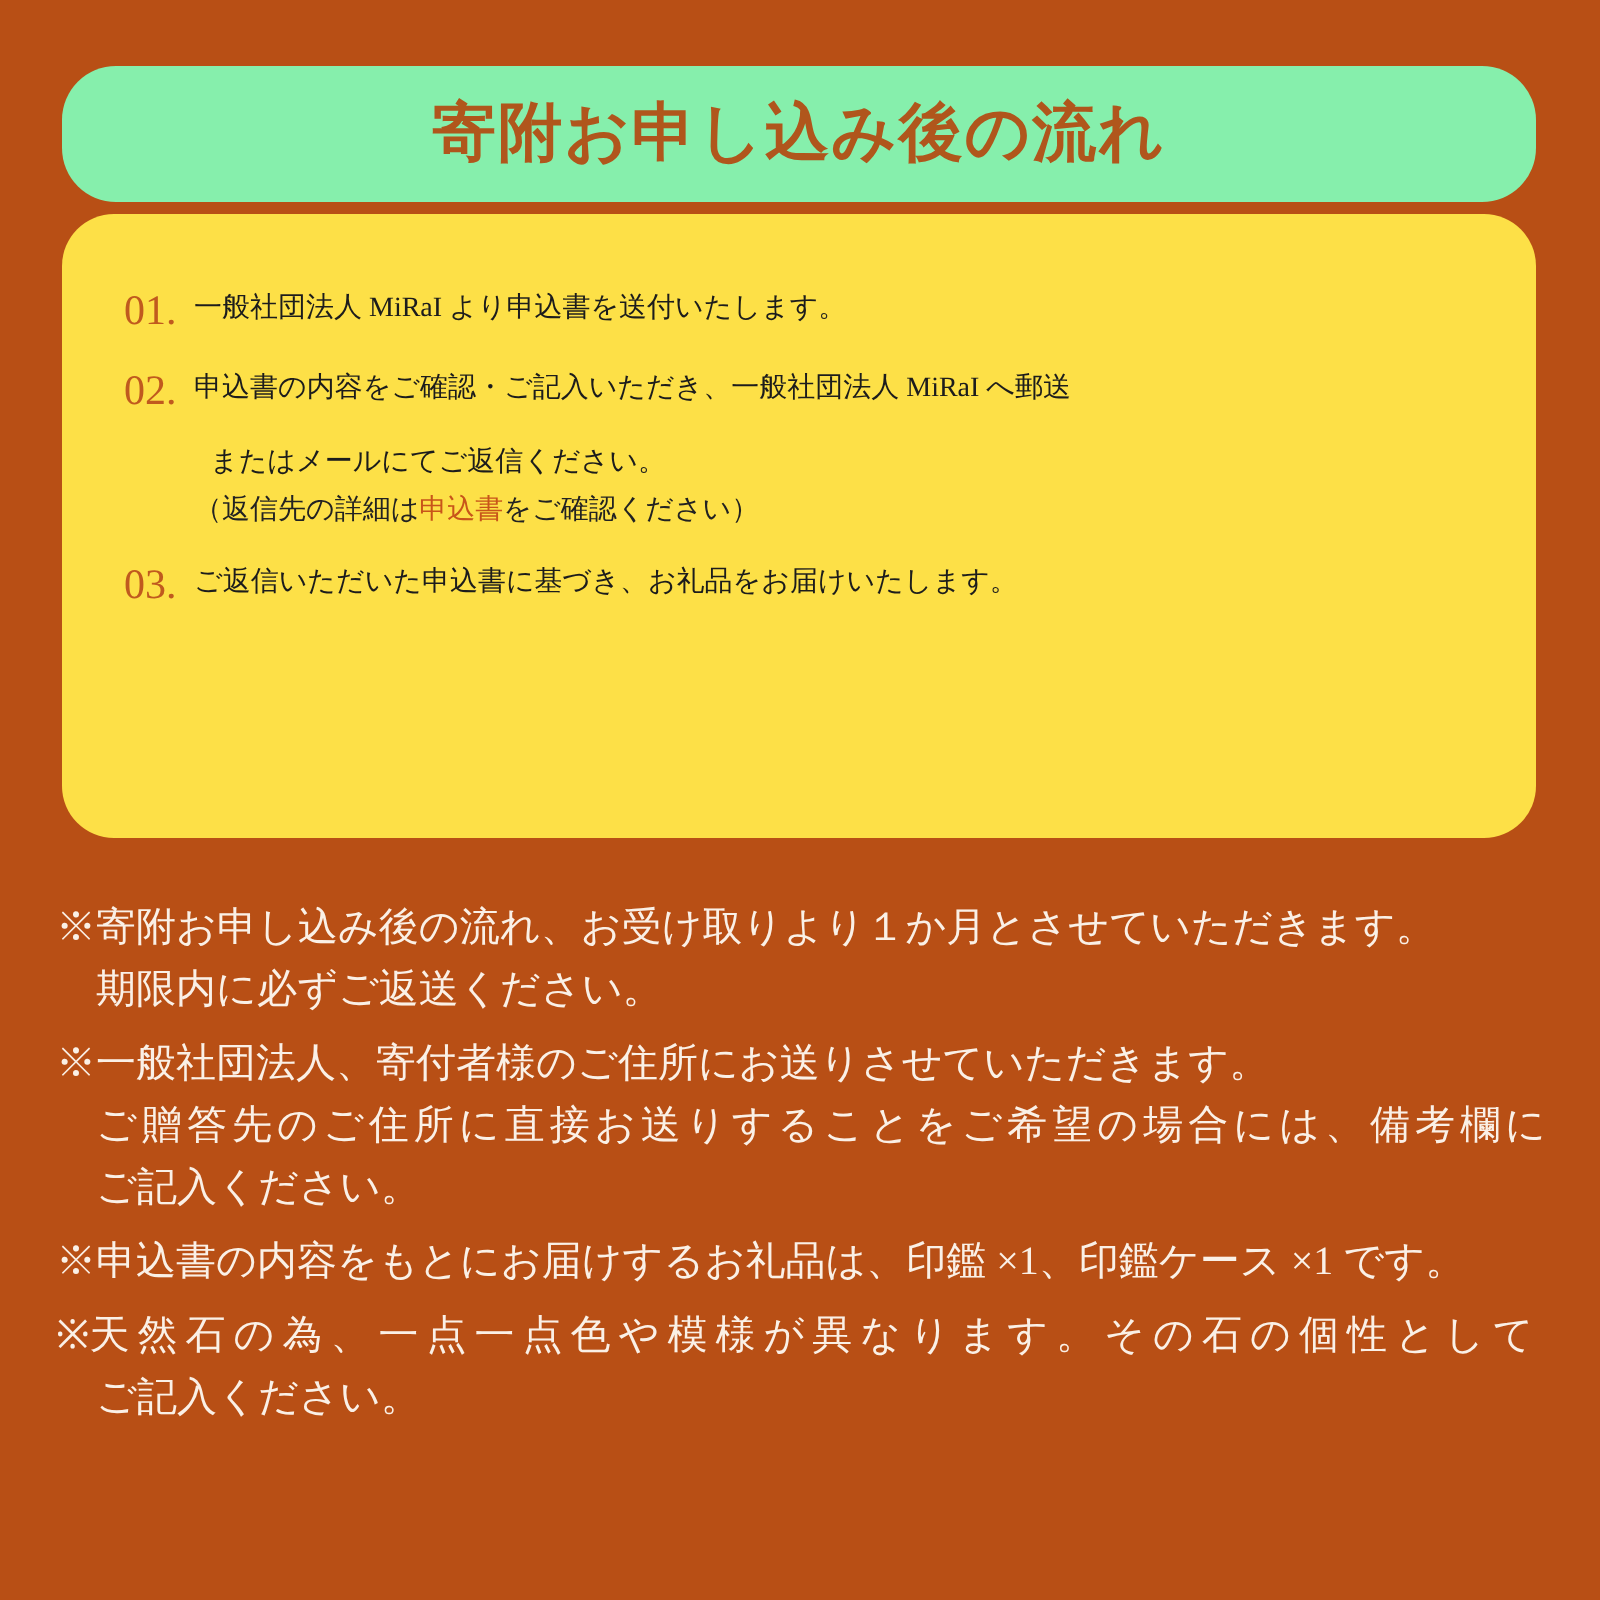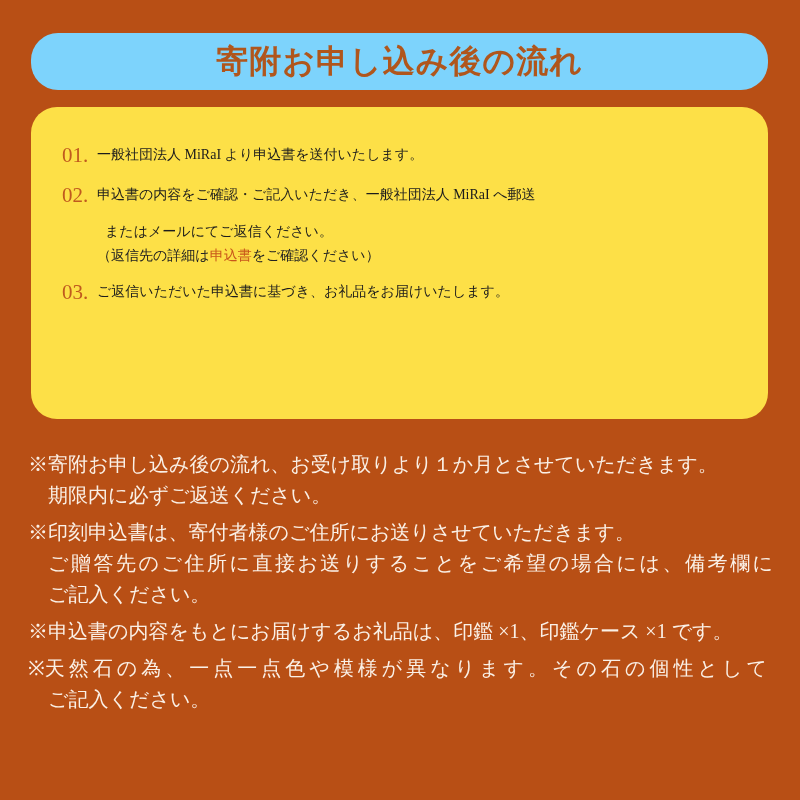--- a/index.html
+++ b/index.html
@@ -8,22 +8,22 @@
     background:#B84F15;
     overflow:hidden;
     font-family:"Liberation Serif","DejaVu Serif",serif;
     -webkit-font-smoothing:antialiased;
   }
   .page{position:relative;width:800px;height:800px;}
 
   
   .header-box{
     position:absolute;left:31px;top:33px;
-    width:737px;height:57px;
-    background:#7dd3fc;border-radius:27px;
+    width:737px;height:68px;
+    background:#86efac;border-radius:27px;
     display:flex;align-items:center;justify-content:center;
   }
   .title{
     margin:0;
     font-size:32px;font-weight:bold;
     color:#B0561C;
     letter-spacing:1px;
     white-space:nowrap;
   }
 
@@ -119,21 +119,21 @@
 
   <div class="notes">
 
     <div class="note">
       <p class="first"><span>※</span><span>寄附お申し込み後の流れ、お受け取りより１か月とさせていただきます。</span></p>
       <p>期限内に必ずご返送ください。</p>
     </div>
 
 
     <div class="note">
-      <p class="first"><span>※</span><span>印刻申込書は、寄付者様のご住所にお送りさせていただきます。</span></p>
+      <p class="first"><span>※</span><span>一般社団法人、寄付者様のご住所にお送りさせていただきます。</span></p>
       <p class="sp2">ご贈答先のご住所に直接お送りすることをご希望の場合には、備考欄に</p>
       <p>ご記入ください。</p>
     </div>
 
     <div class="note">
       <p class="first"><span>※</span><span>申込書の内容をもとにお届けするお礼品は、印鑑 ×1、印鑑ケース ×1 です。</span></p>
     </div>
 
     <div class="note">
       <p class="first"><span>※</span><span class="sp3">天然石の為、一点一点色や模様が異なります。その石の個性として</span></p>

